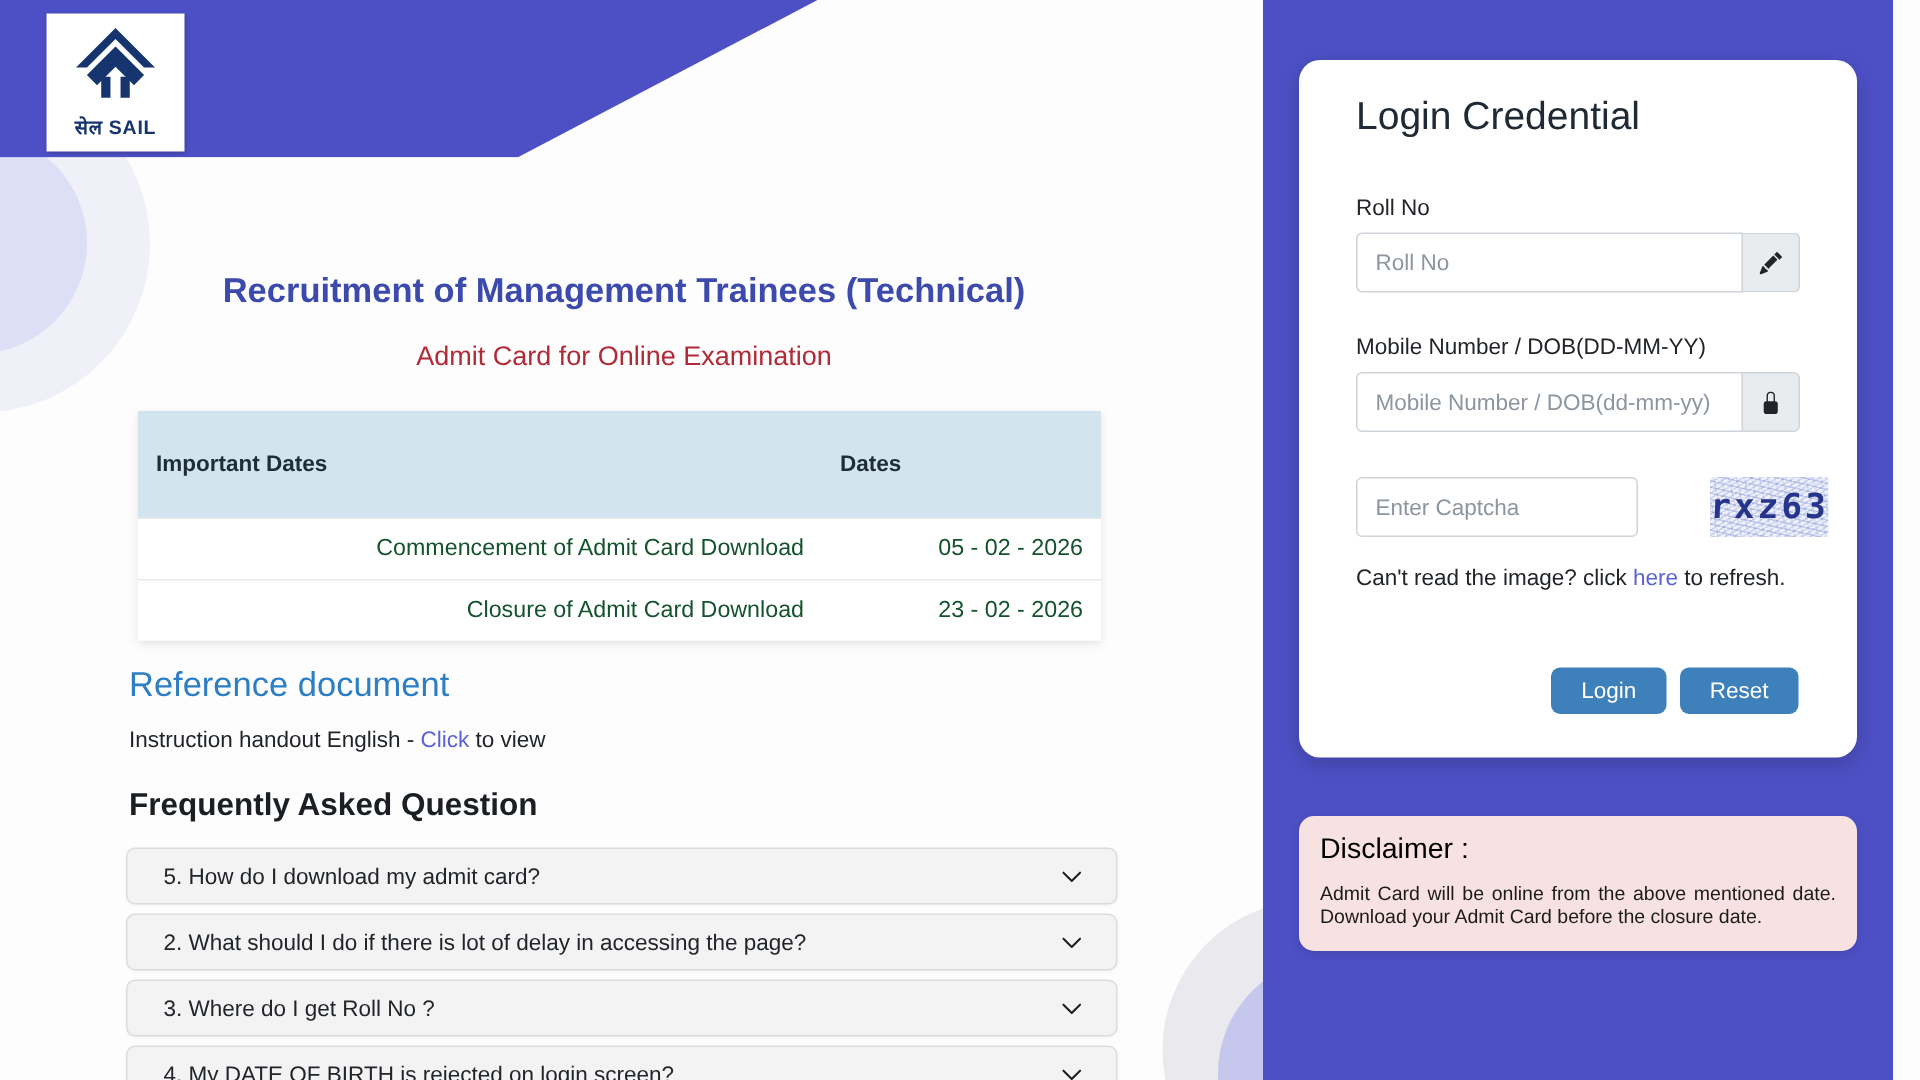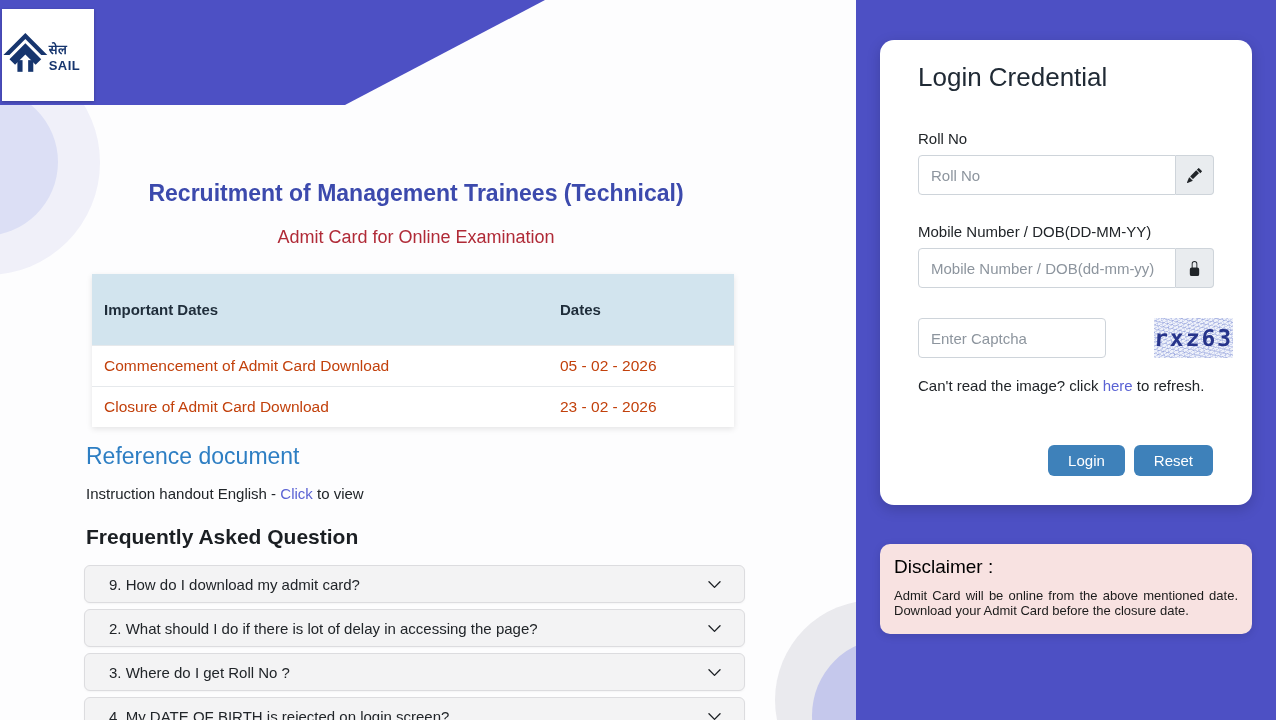--- a/index.html
+++ b/index.html
@@ -20,23 +20,23 @@
   .c-bot-inner   { left:812px;  top:638px; width:155px; height:155px; background:#c5c8ec; }
 
   
   .banner {
     position:absolute; left:0; top:0; width:545px; height:105px;
     background: var(--sidebar, #4d50c4);
     clip-path: polygon(0 0, 100% 0, 63.3% 100%, 0 100%);
     z-index:2;
   }
   .logo-box {
-    position:absolute; left:2px; top:9px; width:92px; height:92px;
+    position:absolute; left:31px; top:9px; width:92px; height:92px;
     background:#fff; z-index:3;
-    display:flex; flex-direction:row; align-items:center; justify-content:center;
+    display:flex; flex-direction:column; align-items:center; justify-content:center;
     box-shadow:0 1px 3px rgba(0,0,0,.25);
   }
   .logo-box svg { width:56px; height:56px; fill:var(--logo-navy,#16356e); }
   .logo-text { font-size:13px; font-weight:bold; color:var(--logo-navy,#16356e); margin-top:2px; letter-spacing:.5px; }
 
   
   .content { position:absolute; left:86px; top:120px; width:660px; z-index:2; }
   .page-title {
     margin-top:60px; text-align:center;
     font-size:23px; font-weight:600; color:var(--title-blue,#3c4aad);
@@ -48,43 +48,43 @@
   table.dates {
     margin:26px 0 0 6px; width:642px; border-collapse:collapse;
     box-shadow:0 2px 6px rgba(0,0,0,.10);
     background:#fff;
   }
   table.dates th {
     background:var(--table-header-bg,#d2e4ee); text-align:left;
     font-size:15px; color:#1f2d3a; padding:27px 12px;
   }
   table.dates td {
-    font-size:15.5px; color:#c2410c; padding:11px 12px;
-    border-top:1px solid #e6e9ec; background:#fff;
+    font-size:15.5px; color:#14532d; padding:11px 12px;
+    border-top:1px solid #e6e9ec; background:#fff;text-align:right;
   }
   .col-label { width:456px; }
 
   .ref-heading { margin-top:16px; font-size:23px; font-weight:500; color:var(--ref-blue,#2d7ec3); }
   .instruction { margin-top:15px; font-size:15px; }
   a.link { color:var(--link,#5a62d4); text-decoration:none; cursor:pointer; }
   .faq-heading { margin-top:23px; font-size:21px; font-weight:700; color:#1b1f23; }
 
   .faq-list { margin:16px 0 0 -2px; width:661px; }
   .faq-item {
     height:38px; margin-bottom:6px; padding:0 22px 0 24px;
     background:#f3f3f4; border:1px solid #dcdcdf; border-radius:6px;
     display:flex; align-items:center; justify-content:space-between;
     font-size:15px; color:#212529; cursor:pointer;
     box-shadow:0 1px 2px rgba(0,0,0,.04);
   }
   .chev { width:15px; height:15px; fill:#1b1f23; flex:0 0 auto; }
 
   
   .sidebar {
-    position:absolute; right:4px; top:0; width:420px; height:720px;
+    position:absolute; right:18px; top:0; width:420px; height:720px;
     background:var(--sidebar,#4d50c4); z-index:4;
   }
   .login-card {
     position:absolute; left:24px; top:40px; width:372px; height:465px;
     background:#fff; border-radius:14px; padding:22px 38px 0 38px;
     box-shadow:0 4px 14px rgba(0,0,0,.18);
   }
   .login-heading { font-size:26px; font-weight:500; color:#202a35; }
   .f-label { display:block; font-size:15px; color:#212529; }
   .lbl-1 { margin-top:37px; }
@@ -186,21 +186,21 @@
   </table>
 
   <div class="ref-heading">Reference document</div>
   <div class="instruction">
     <span>Instruction handout English - </span><a class="link">Click</a><span> to view</span>
   </div>
 
   <div class="faq-heading">Frequently Asked Question</div>
   <div class="faq-list">
     <div class="faq-item">
-      <span>9. How do I download my admit card?</span>
+      <span>5. How do I download my admit card?</span>
       <svg class="chev" viewBox="0 0 16 16">
           <path d="M1.6 4.6a.7.7 0 0 1 1 0L8 10l5.4-5.4a.7.7 0 1 1 1 1l-5.9 5.9a.7.7 0 0 1-1 0L1.6 5.6a.7.7 0 0 1 0-1z"></path>
         </svg>
     </div>
     <div class="faq-item">
       <span>2. What should I do if there is lot of delay in accessing the page?</span>
       <svg class="chev" viewBox="0 0 16 16">
           <path d="M1.6 4.6a.7.7 0 0 1 1 0L8 10l5.4-5.4a.7.7 0 1 1 1 1l-5.9 5.9a.7.7 0 0 1-1 0L1.6 5.6a.7.7 0 0 1 0-1z"></path>
         </svg>
     </div>

